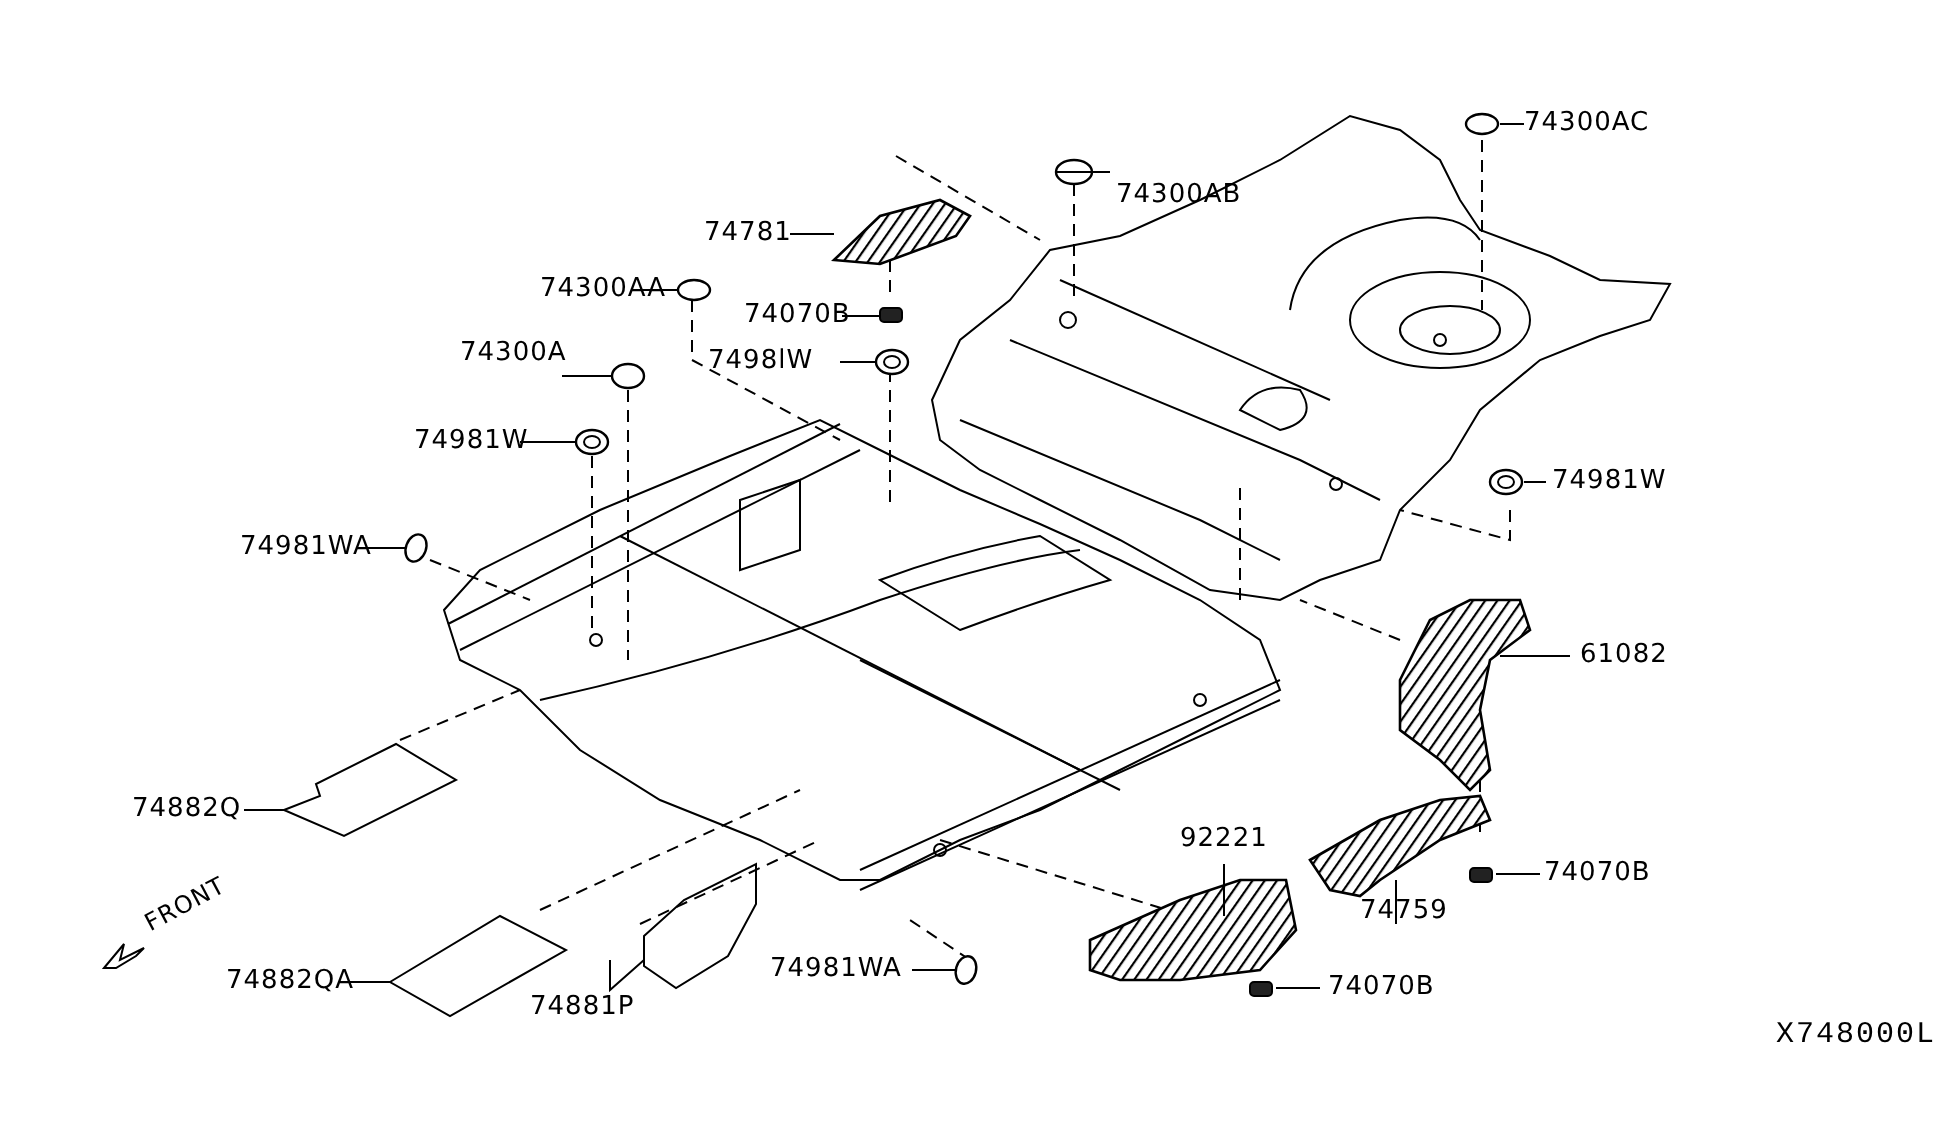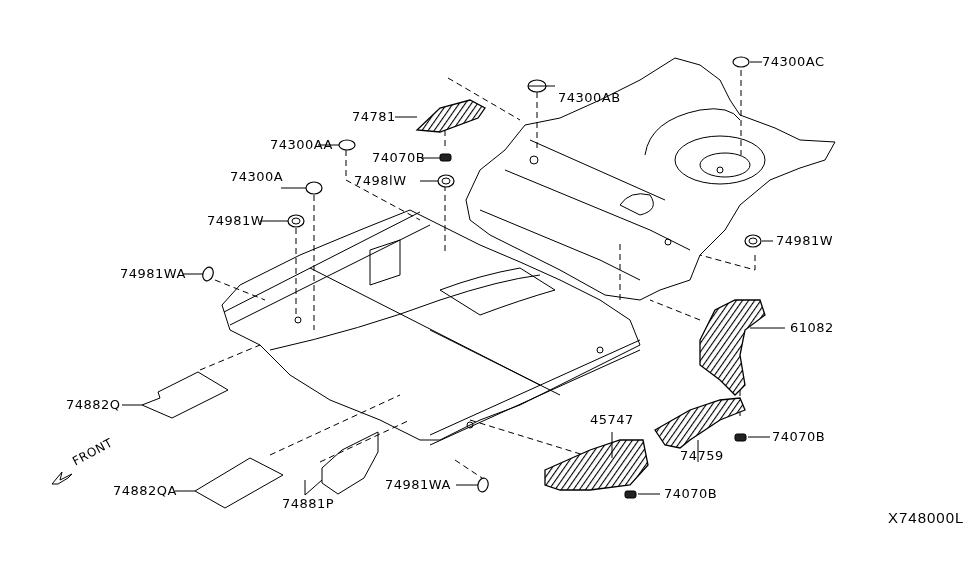--- a/index.html
+++ b/index.html
@@ -1,21 +1,21 @@
 <!DOCTYPE html>
 <html><head>
   <meta charset="utf-8">
   <style>
     html, body { margin: 0; padding: 0; background: #ffffff; }
     body { width: 975px; height: 566px; overflow: hidden; position: relative;
            font-family: "DejaVu Sans Mono", monospace; }
     #diagram { position: absolute; left: 0; top: 0; width: 975px; height: 566px; }
     .lbl { position: absolute; font-family: "DejaVu Sans", sans-serif; font-size: 13px;
            color: #000; letter-spacing: 0.5px; white-space: nowrap; line-height: 14px; }
-    .ref { position: absolute; font-family: Liberation Sans, sans-serif; font-size: 15px;
+    .ref { position: absolute; font-family: Liberation Mono, monospace; font-size: 15px;
            color: #000; letter-spacing: 1px; }
     svg .ln { fill: none; stroke: #000; stroke-width: 1; }
     svg .ds { fill: none; stroke: #000; stroke-width: 1; stroke-dasharray: 6 4; }
     svg .part { fill: #fff; stroke: #000; stroke-width: 1.2; }
     svg .dark { fill: #222; stroke: #000; stroke-width: 1; }
     svg .hatch { fill: url(#hatch); stroke: #000; stroke-width: 1.3; }
   </style>
 </head>
 <body>
 
@@ -173,23 +173,23 @@
 <span class="lbl" style="left:762px;top:55px">74300AC</span>
 <span class="lbl" style="left:270px;top:138px">74300AA</span>
 <span class="lbl" style="left:372px;top:151px">74070B</span>
 <span class="lbl" style="left:354px;top:174px">7498lW</span>
 <span class="lbl" style="left:230px;top:170px">74300A</span>
 <span class="lbl" style="left:207px;top:214px">74981W</span>
 <span class="lbl" style="left:776px;top:234px">74981W</span>
 <span class="lbl" style="left:120px;top:267px">74981WA</span>
 <span class="lbl" style="left:790px;top:321px">61082</span>
 <span class="lbl" style="left:66px;top:398px">74882Q</span>
-<span class="lbl" style="left:590px;top:413px">45747</span>
+<span class="lbl" style="left:590px;top:413px">92221</span>
 <span class="lbl" style="left:772px;top:430px">74070B</span>
 <span class="lbl" style="left:680px;top:449px">74759</span>
 <span class="lbl" style="left:113px;top:484px">74882QA</span>
-<span class="lbl" style="left:282px;top:497px">74881P</span>
+<span class="lbl" style="left:265px;top:497px">74881P</span>
 <span class="lbl" style="left:385px;top:478px">74981WA</span>
 <span class="lbl" style="left:664px;top:487px">74070B</span>
 
 <span class="lbl" style="left:70px;top:456px;transform:rotate(-28deg);transform-origin:left top;font-size:12px">FRONT</span>
 
 <span class="ref" style="left:888px;top:509px">X748000L</span>
 
 </body></html>

